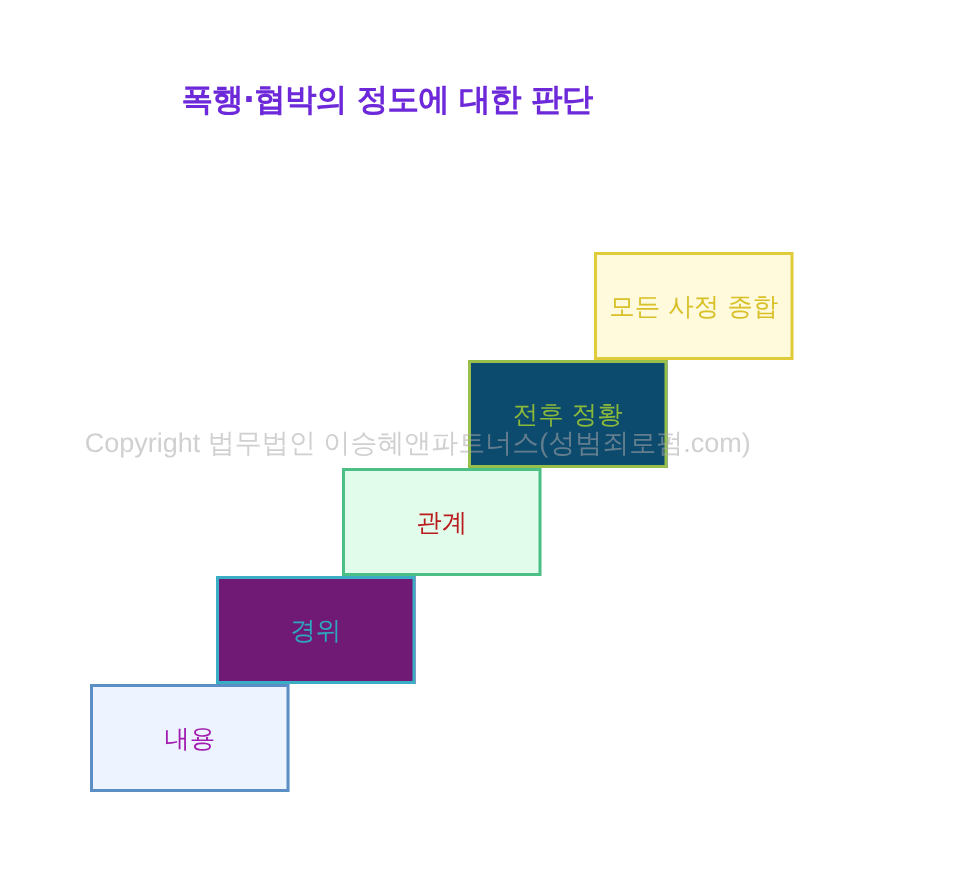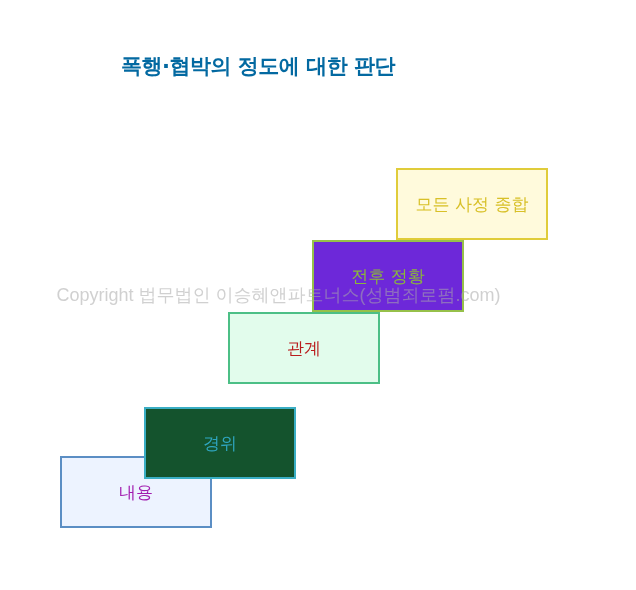--- a/index.html
+++ b/index.html
@@ -1,40 +1,40 @@
 <!DOCTYPE html>
 <html><head>
 <meta charset="utf-8">
 <style>
   html, body { margin:0; padding:0; background:#ffffff; }
   body { width:636px; height:590px; position:relative; overflow:hidden;
          font-family:"DejaVu Sans","Liberation Sans",sans-serif; }
   .title { position:absolute; left:0; width:516px; top:52px; text-align:center;
-           font-size:21px; font-weight:bold; color:#0369a1; letter-spacing:-0.5px; }
-  .step { position:absolute; width:152px; height:72px; box-sizing:border-box;
+           font-size:21px; font-weight:bold; color:#6d28d9; letter-spacing:-0.5px; }
+  .step { position:absolute; width:133px; height:72px; box-sizing:border-box;
           border:2px solid; display:flex; align-items:center; justify-content:center;
           font-size:17px; }
   .watermark { position:absolute; left:0; width:557px; top:283px; text-align:center;
                font-family:"Liberation Sans",sans-serif; font-size:18px;
                color:rgba(170,170,170,0.55); white-space:nowrap; pointer-events:none; }
 </style>
 </head>
 <body>
 
 <div class="title">폭행·협박의 정도에 대한 판단</div>
 
 <div class="step" style="left: 60px; top: 456px; border-color: rgb(91, 142, 196); background: rgb(237, 243, 255); color: #a21caf;">
   <span>내용</span>
 </div>
-<div class="step" style="left: 144px; top: 407px; border-color: rgb(58, 174, 196); background: #14532d; color: rgb(47, 166, 192); justify-content: center;">
+<div class="step" style="left: 144px; top: 384px; border-color: rgb(58, 174, 196); background: #701a75; color: rgb(47, 166, 192); justify-content: center;">
   <span>경위</span>
 </div>
 <div class="step" style="left: 228px; top: 312px; border-color: rgb(76, 191, 134); background: rgb(226, 252, 236); color: #b91c1c;">
   <span>관계</span>
 </div>
-<div class="step" style="left: 312px; top: 240px; border-color: rgb(150, 192, 74); background: #6d28d9; color: rgb(138, 184, 58);">
+<div class="step" style="left: 312px; top: 240px; border-color: rgb(150, 192, 74); background: #0c4a6e; color: rgb(138, 184, 58);">
   <span>전후 정황</span>
 </div>
 <div class="step" style="left: 396px; top: 168px; border-color: rgb(224, 204, 58); background: rgb(255, 250, 220); color: rgb(216, 192, 40);">
   <span>모든 사정 종합</span>
 </div>
 
 <div class="watermark">Copyright 법무법인 이승혜앤파트너스(성범죄로펌.com)</div>
 
 </body></html>

